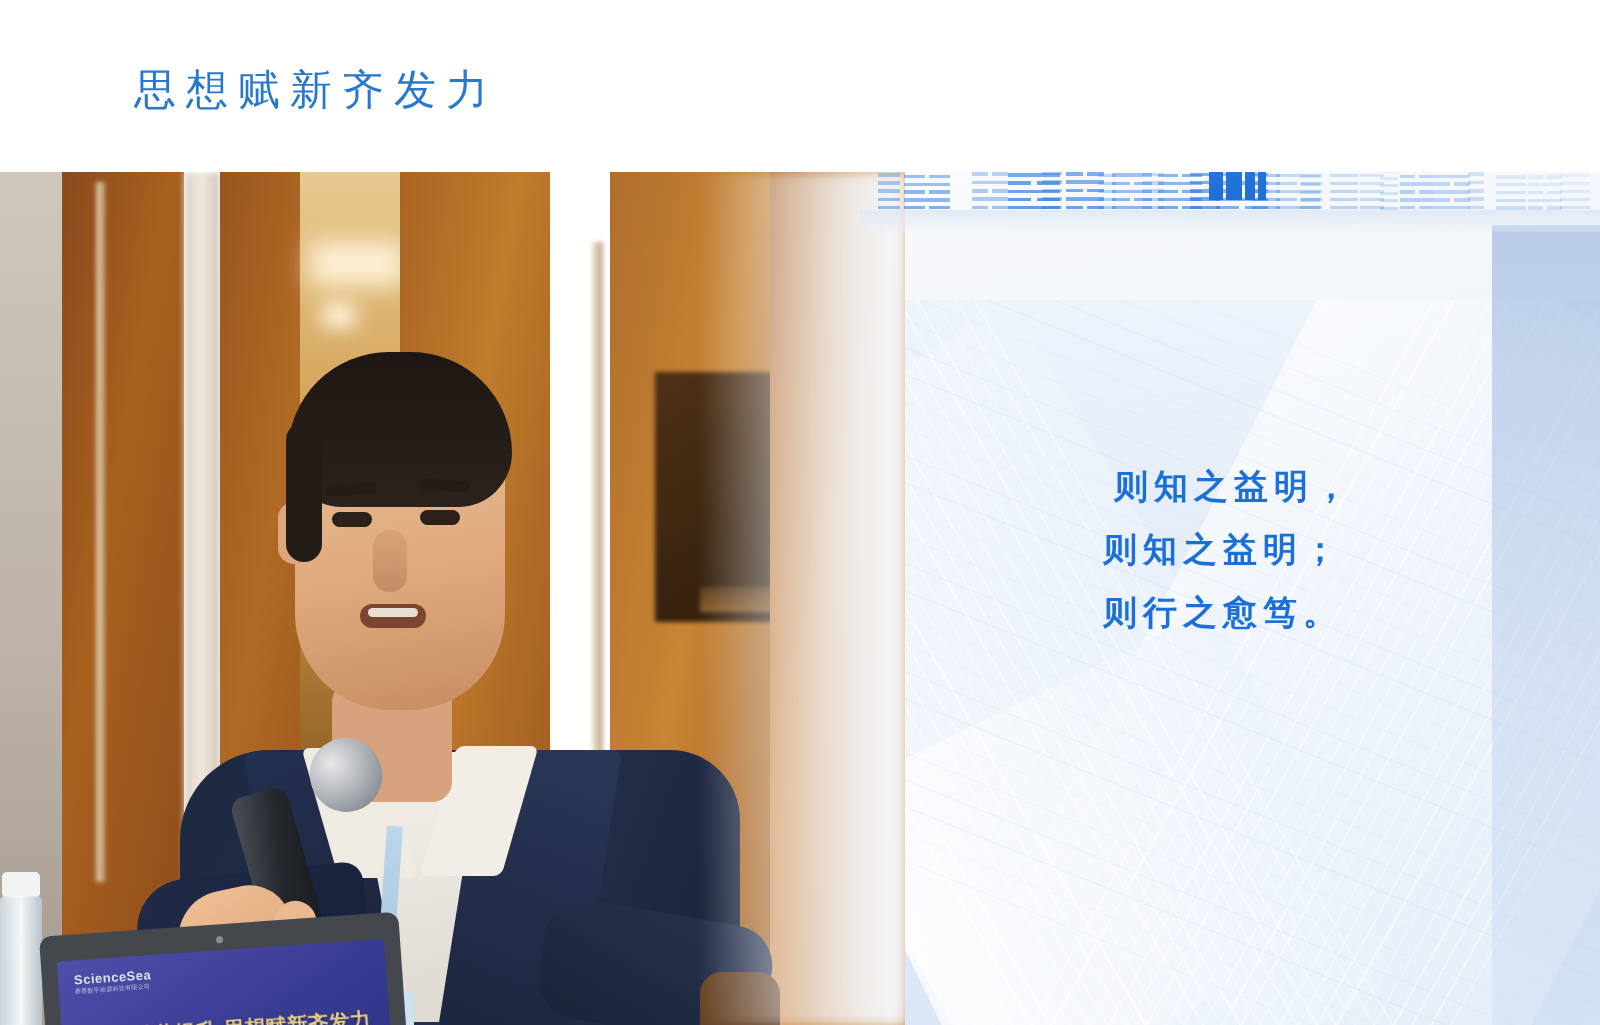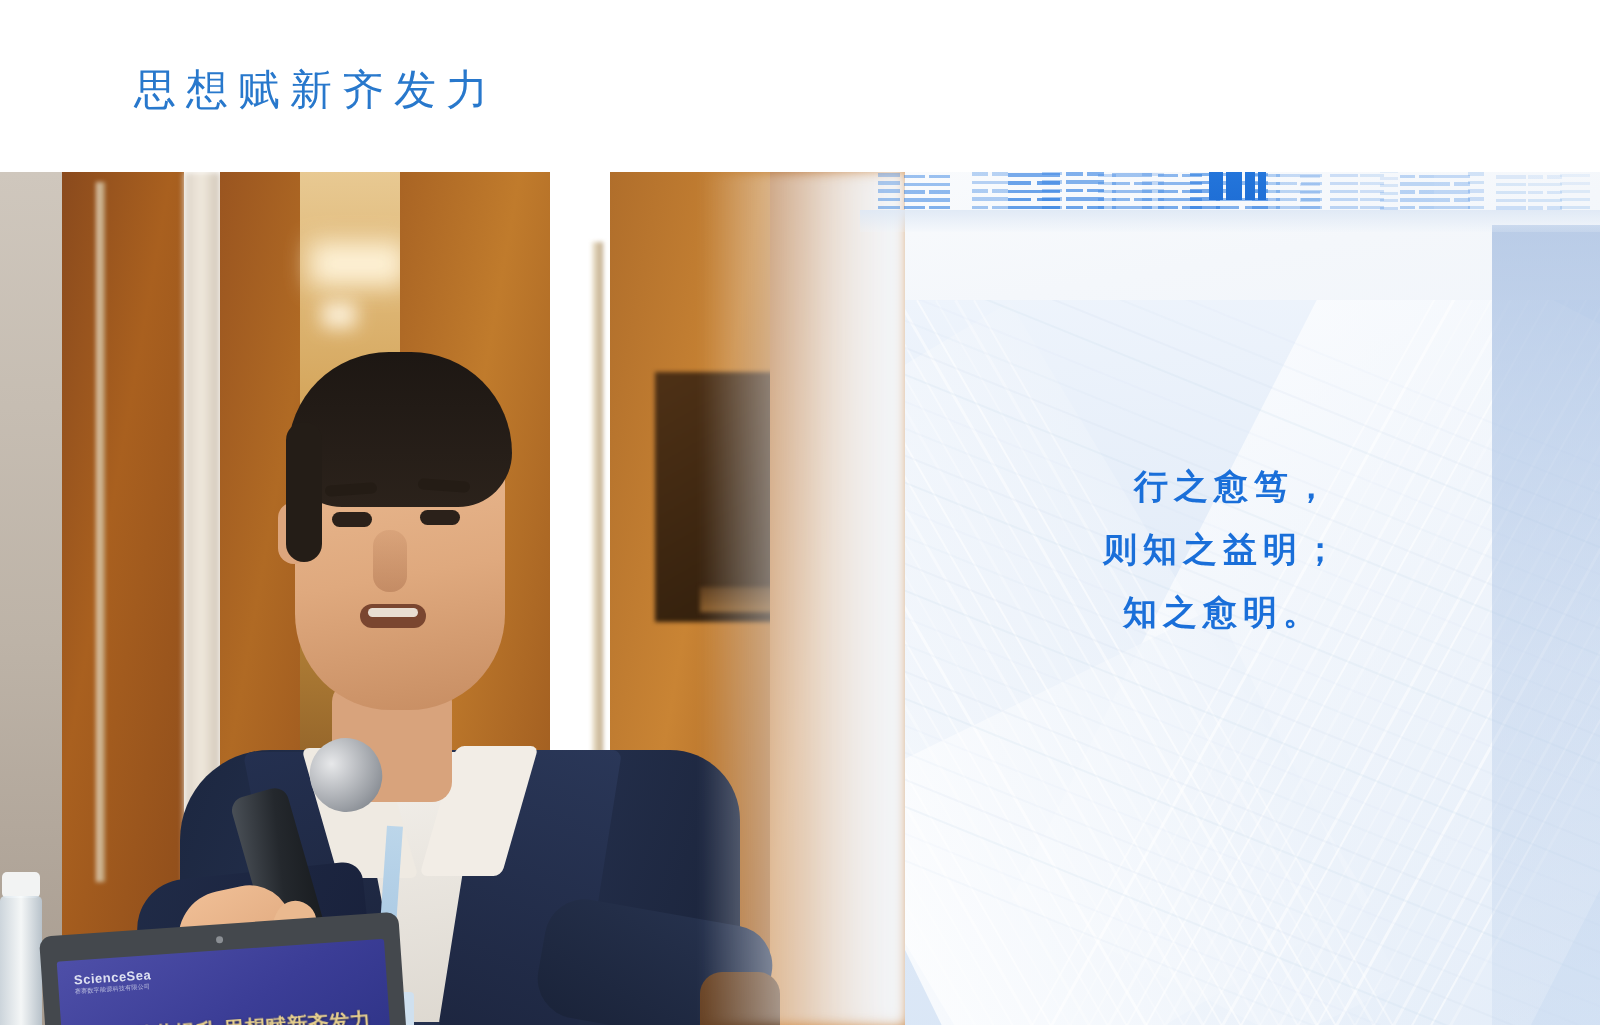--- a/index.html
+++ b/index.html
@@ -744,22 +744,22 @@
         <div style="position: absolute; left: 0px; right: 0px; top: 32px; height: 3.36px; background: rgba(45, 125, 225, 0.14);"></div>
         <div style="position: absolute; left: 0px; right: 0px; top: 40px; height: 3.36px; background: rgba(45, 125, 225, 0.165);"></div>
       </div>
       <div class="tower-solid" style="left: 349px; width: 14px; height: 205px;"></div>
       <div class="tower-solid" style="left: 366px; width: 16px; height: 190px;"></div>
       <div class="tower-solid" style="left: 385px; width: 10px; height: 172px;"></div>
       <div class="tower-solid" style="left: 398px; width: 8px; height: 160px;"></div>
     </div>
 
   <div class="quote">
-    <div class="line l1">行之愈笃，</div>
+    <div class="line l1">则知之益明，</div>
     <div class="line l2">则知之益明；</div>
-    <div class="line l4">知之愈明。</div>
+    <div class="line l4">则行之愈笃。</div>
   </div>
 
   <div class="header">
     <div class="header-title">思想赋新齐发力</div>
   </div>
 
 </div>
 
 </body></html>

